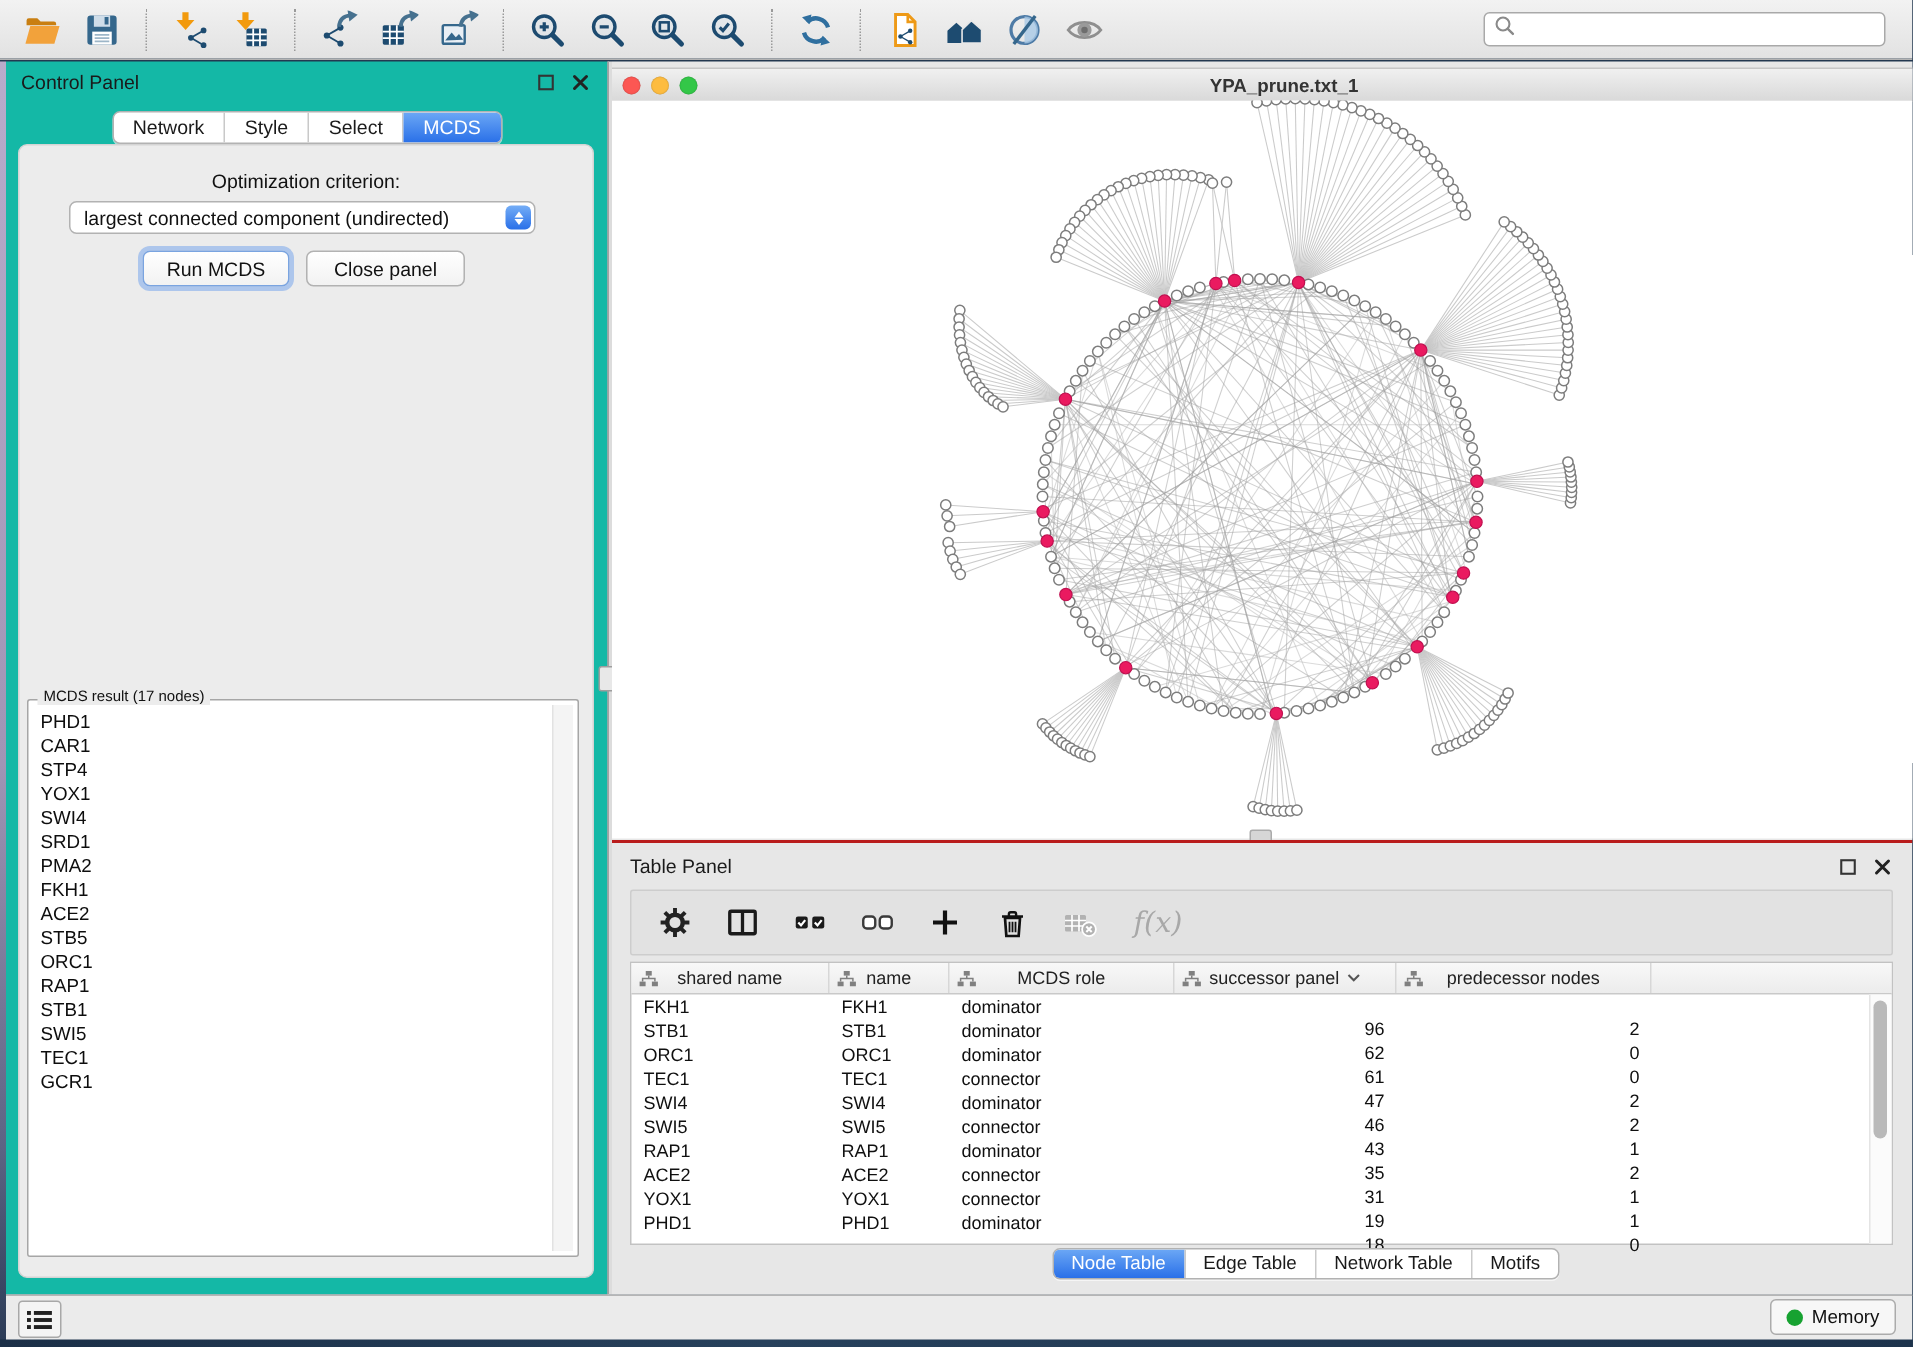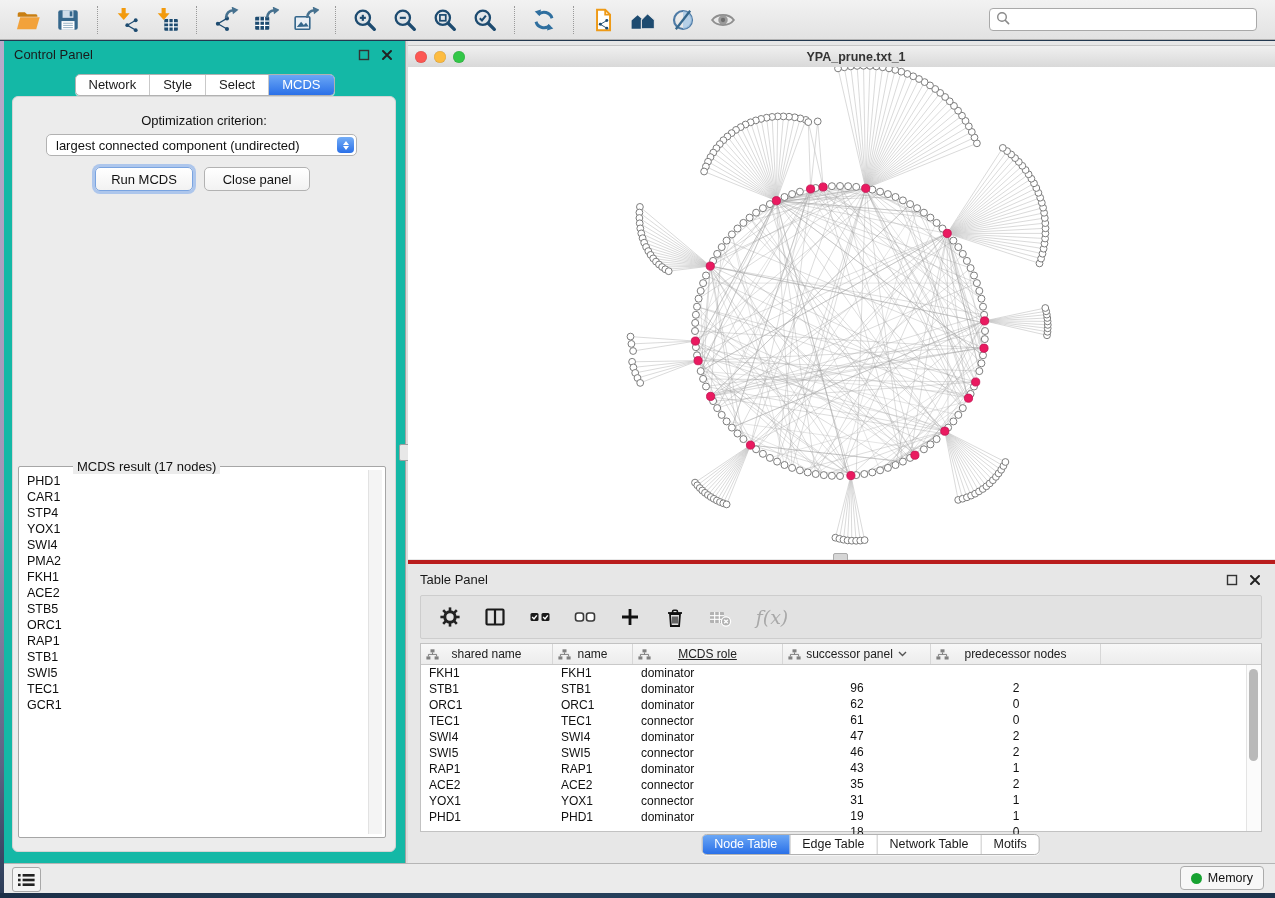--- a/index.html
+++ b/index.html
@@ -46,53 +46,53 @@
   .chev{width:0;height:0;border-left:3.5px solid transparent;border-right:3.5px solid transparent;}
   .chev.up{border-bottom:4px solid #fff;}
   .chev.down{border-top:4px solid #fff;}
   .mac-btn{position:absolute;top:70px;height:22px;background:linear-gradient(#ffffff,#f2f2f2);
     border:1px solid #b2b2b2;border-radius:5px;font-size:13px;color:#111;
     display:flex;align-items:center;justify-content:center;}
   #run-btn{left:82px;width:96px;border-color:#7aa4e0;box-shadow:0 0 0 3px rgba(110,160,235,.5);}
   #closepanel-btn{left:191px;width:104px;}
   #mcds-fieldset{position:absolute;left:5px;top:369px;width:366px;height:370px;border:1px solid #a6a6a6;
     border-radius:2px;background:#fff;}
-  #mcds-legend{position:absolute;top:-8px;left:6px;background:#ececec;padding:0 4px;font-size:13px;color:#111;margin-left:48px;}
+  #mcds-legend{position:absolute;top:-8px;left:6px;background:#ececec;padding:0 4px;font-size:10px;color:#111;}
   #mcds-list{position:absolute;inset:3px 16px 3px 3px;overflow:hidden;font-size:12.5px;color:#0d0d0d;line-height:16px;padding:3px 0 0 5px;}
   #mcds-scroll{position:absolute;top:3px;right:3px;bottom:3px;width:13px;background:#f4f4f4;border-left:1px solid #e2e2e2;}
 
   
   #v-splitter{left:405px;top:41px;width:3px;height:822px;background:#dcdcdc;border-left:1px solid #a3a3a3;box-sizing:border-box;}
   #v-handle{left:399px;top:444px;width:9px;height:15px;background:#e8e8e8;border:1px solid #9e9e9e;border-radius:2px;}
 
   
   #network-window{left:408px;top:41px;width:867px;height:519px;background:#e7e7e7;padding-left:29px;}
   #net-titlebar{position:absolute;top:4px;left:0;right:0;height:21px;
     background:linear-gradient(#f0f0f0,#d9d9d9);border-top:1px solid #c6c6c6;border-bottom:1px solid #b2b2b2;
     display:flex;align-items:center;}
   .light{width:12px;height:12px;border-radius:50%;margin-left:7px;box-shadow:inset 0 0 1px rgba(0,0,0,.35);}
   #net-title{position:absolute;left:0;right:0;text-align:center;font-size:12.5px;font-weight:700;color:#333;}
   #net-canvas{position:absolute;top:26px;left:0;width:867px;height:492px;background:#fff;}
   #h-handle{left:833px;top:553px;width:13px;height:8px;background:#d6d6d6;border:1px solid #ababab;border-radius:2px;}
 
   
-  #table-panel{left:408px;top:560px;width:867px;height:303px;background:#e7e7e7;border-top:4px solid #b91c1c;box-sizing:border-box;}
+  #table-panel{left:408px;top:560px;width:867px;height:303px;background:#e7e7e7;border-top:2px solid #b91c1c;box-sizing:border-box;}
   #tp-toolbar{position:absolute;left:12px;top:31px;right:13px;height:44px;background:#e2e2e2;
     border:1px solid #cdcdcd;border-radius:2px;display:flex;align-items:center;gap:15px;padding-left:14px;box-sizing:border-box;}
   .tp-btn{width:30px;height:30px;display:flex;align-items:center;justify-content:center;}
   .tp-btn svg{width:24px;height:24px;}
   .fx-label{font-family:"DejaVu Serif",serif;font-style:italic;font-size:19px;color:#a8a8a8;}
   #tablewrap{position:absolute;left:12px;top:79px;right:13px;height:189px;background:#fff;border:1px solid #c2c2c2;box-sizing:border-box;}
   #thead{display:flex;height:21px;background:linear-gradient(#f8f8f8,#ececec);border-bottom:1px solid #c9c9c9;box-sizing:border-box;}
   .th{display:flex;align-items:center;justify-content:center;gap:5px;font-size:12px;color:#222;
       border-right:1px solid #d7d7d7;box-sizing:border-box;position:relative;}
   .th .tree{position:absolute;left:5px;top:5px;}
   .trow{display:flex;height:16px;align-items:center;}
   .td{font-size:12px;color:#101010;box-sizing:border-box;padding:0 8px;white-space:nowrap;}
-  .num{text-align:center;margin-top:29px;}
+  .num{text-align:right;margin-top:29px;}
   #tbody{position:relative;}
   #t-scroll{position:absolute;top:21px;right:0;bottom:0;width:14px;background:#fbfbfb;border-left:1px solid #e4e4e4;}
   #t-thumb{position:absolute;top:4px;left:2px;width:9px;height:92px;background:#b9b9b9;border-radius:5px;}
   #tp-tabs{position:absolute;top:270px;left:50%;transform:translateX(-50%);margin-left:29px;}
   .seg.small>div{font-size:12.5px;padding:2px 12px 3px;}
 
   
   #status-bar{left:4px;top:863px;width:1271px;height:30px;background:#ebebeb;border-top:1px solid #b5b5b5;box-sizing:border-box;}
   #list-btn{position:absolute;left:8px;top:3px;width:27px;height:23px;background:#f4f4f4;border:1px solid #a8a8a8;
     border-radius:3px;display:flex;align-items:center;justify-content:center;}
@@ -334,20 +334,21 @@
       <div class="mac-btn" id="run-btn">Run MCDS</div>
       <div class="mac-btn" id="closepanel-btn">Close panel</div>
       <div id="mcds-fieldset">
         <div id="mcds-legend">MCDS result (17 nodes)</div>
         <div id="mcds-list">
             <div>PHD1</div>
             <div>CAR1</div>
             <div>STP4</div>
             <div>YOX1</div>
             <div>SWI4</div>
+            <div>SRD1</div>
             <div>PMA2</div>
             <div>FKH1</div>
             <div>ACE2</div>
             <div>STB5</div>
             <div>ORC1</div>
             <div>RAP1</div>
             <div>STB1</div>
             <div>SWI5</div>
             <div>TEC1</div>
             <div>GCR1</div>
@@ -1113,21 +1114,21 @@
             <svg class="tree" width="13" height="11" viewBox="0 0 13 11">
               <g fill="#808080">
                 <rect x="4.5" y="0.3" width="4" height="3.1"></rect>
                 <rect x="0.4" y="7.4" width="4" height="3.1"></rect>
                 <rect x="8.6" y="7.4" width="4" height="3.1"></rect>
               </g>
               <path d="M6.5 3.4 V5.4 M2.4 7.4 V5.4 H10.6 V7.4" fill="none" stroke="#808080" stroke-width="1"></path>
             </svg>
             <span>name</span>
           </div>
-          <div class="th" style="width: 150px; text-decoration: underline;">
+          <div class="th" style="width: 150px;">
             <svg class="tree" width="13" height="11" viewBox="0 0 13 11">
               <g fill="#808080">
                 <rect x="4.5" y="0.3" width="4" height="3.1"></rect>
                 <rect x="0.4" y="7.4" width="4" height="3.1"></rect>
                 <rect x="8.6" y="7.4" width="4" height="3.1"></rect>
               </g>
               <path d="M6.5 3.4 V5.4 M2.4 7.4 V5.4 H10.6 V7.4" fill="none" stroke="#808080" stroke-width="1"></path>
             </svg>
             <span>MCDS role</span>
           </div>

